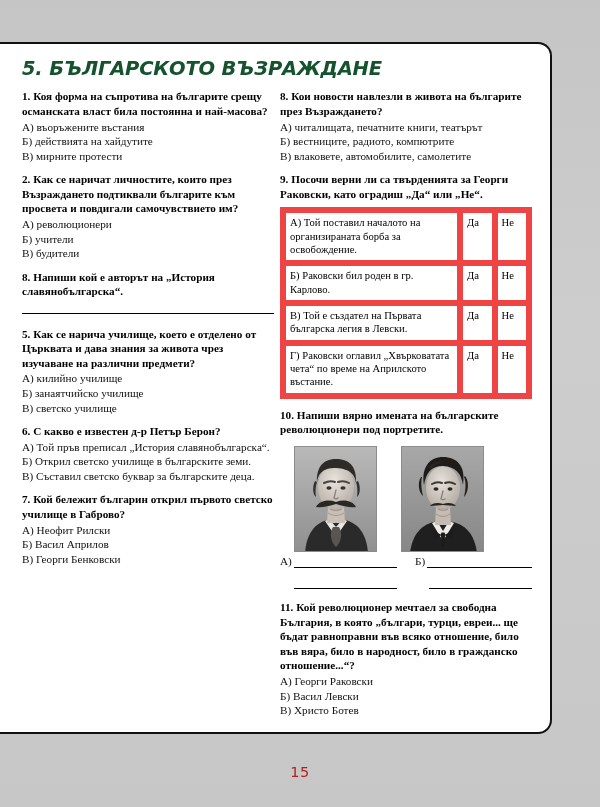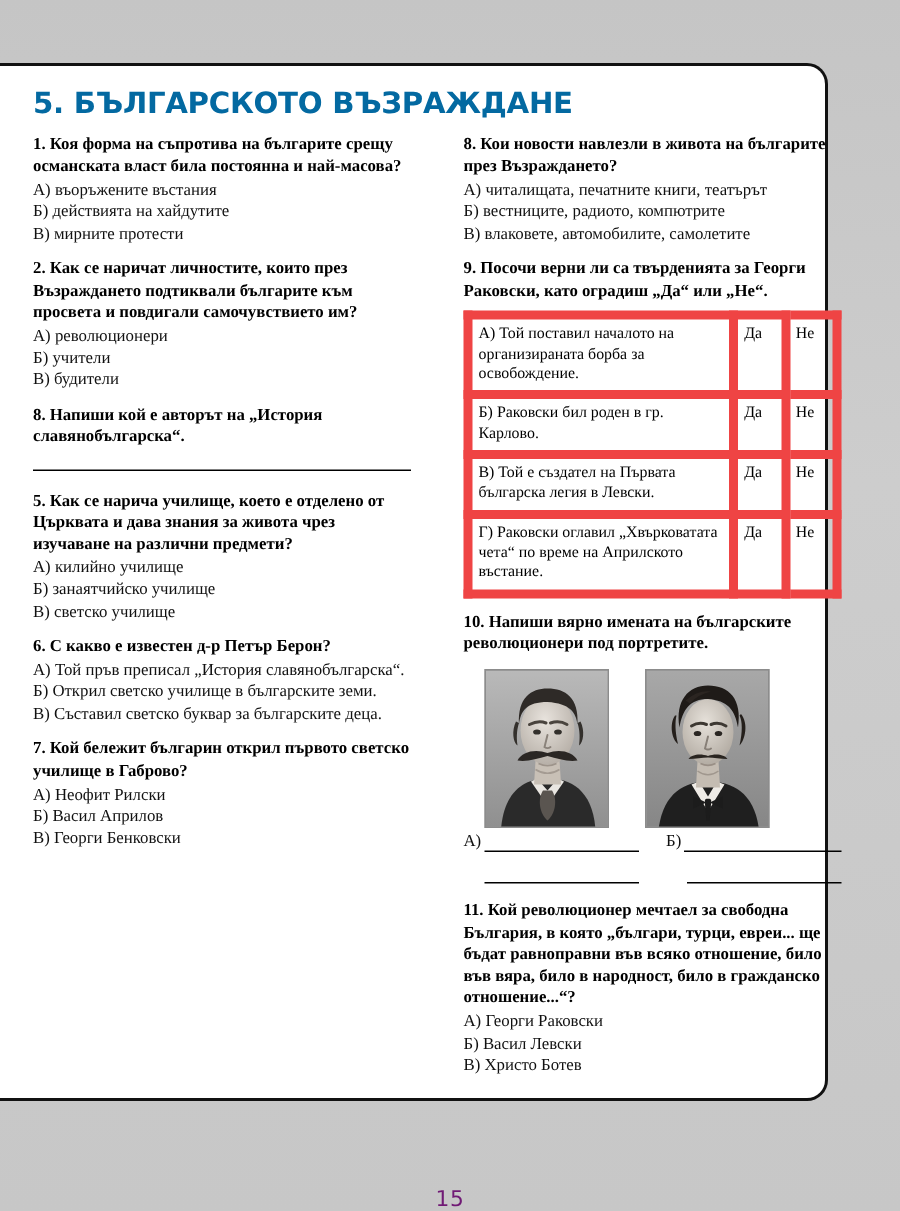--- a/index.html
+++ b/index.html
@@ -31,28 +31,29 @@
     position: absolute;
     left: 0; top: 0; right: 0; bottom: 0;
     padding: 14px 18px 8px 28px;
   }
 
   .title {
     font-family: "DejaVu Sans", "Liberation Sans", sans-serif;
     font-weight: bold;
     font-size: 19.5px;
     letter-spacing: -0.2px;
-    color: #0369a1;
+    color: #14532d;
     margin: 0 0 10px 0;
     line-height: 1.1;
+    font-style: italic;
   }
 
   .cols {
     display: flex;
-    gap: 35px;
+    gap: 6px;
     height: 628px;
   }
   .col {
     width: 252px;
     flex: 0 0 252px;
   }
 
   .q {
     margin-bottom: 9px;
   }
@@ -141,25 +142,25 @@
     border-bottom: 1.2px solid #000;
     height: 12px;
   }
   .name-row.second { margin-top: 9px; }
   .name-row.second .name-item { padding-left: 14px; }
   .name-row.second .name-blank { flex: 1; }
 
   .pageno {
     position: absolute;
     left: 0; right: 0;
-    top: 792px;
+    top: 764px;
     text-align: center;
     font-family: "DejaVu Sans", "Liberation Sans", sans-serif;
     font-size: 14.5px;
-    color: #701a75;
+    color: #b91c1c;
     letter-spacing: 0.5px;
   }
 </style>
 </head>
 <body>
 
 <div class="page">
   <div class="page-inner">
 
     <h1 class="title">5. БЪЛГАРСКОТО ВЪЗРАЖДАНЕ</h1>

